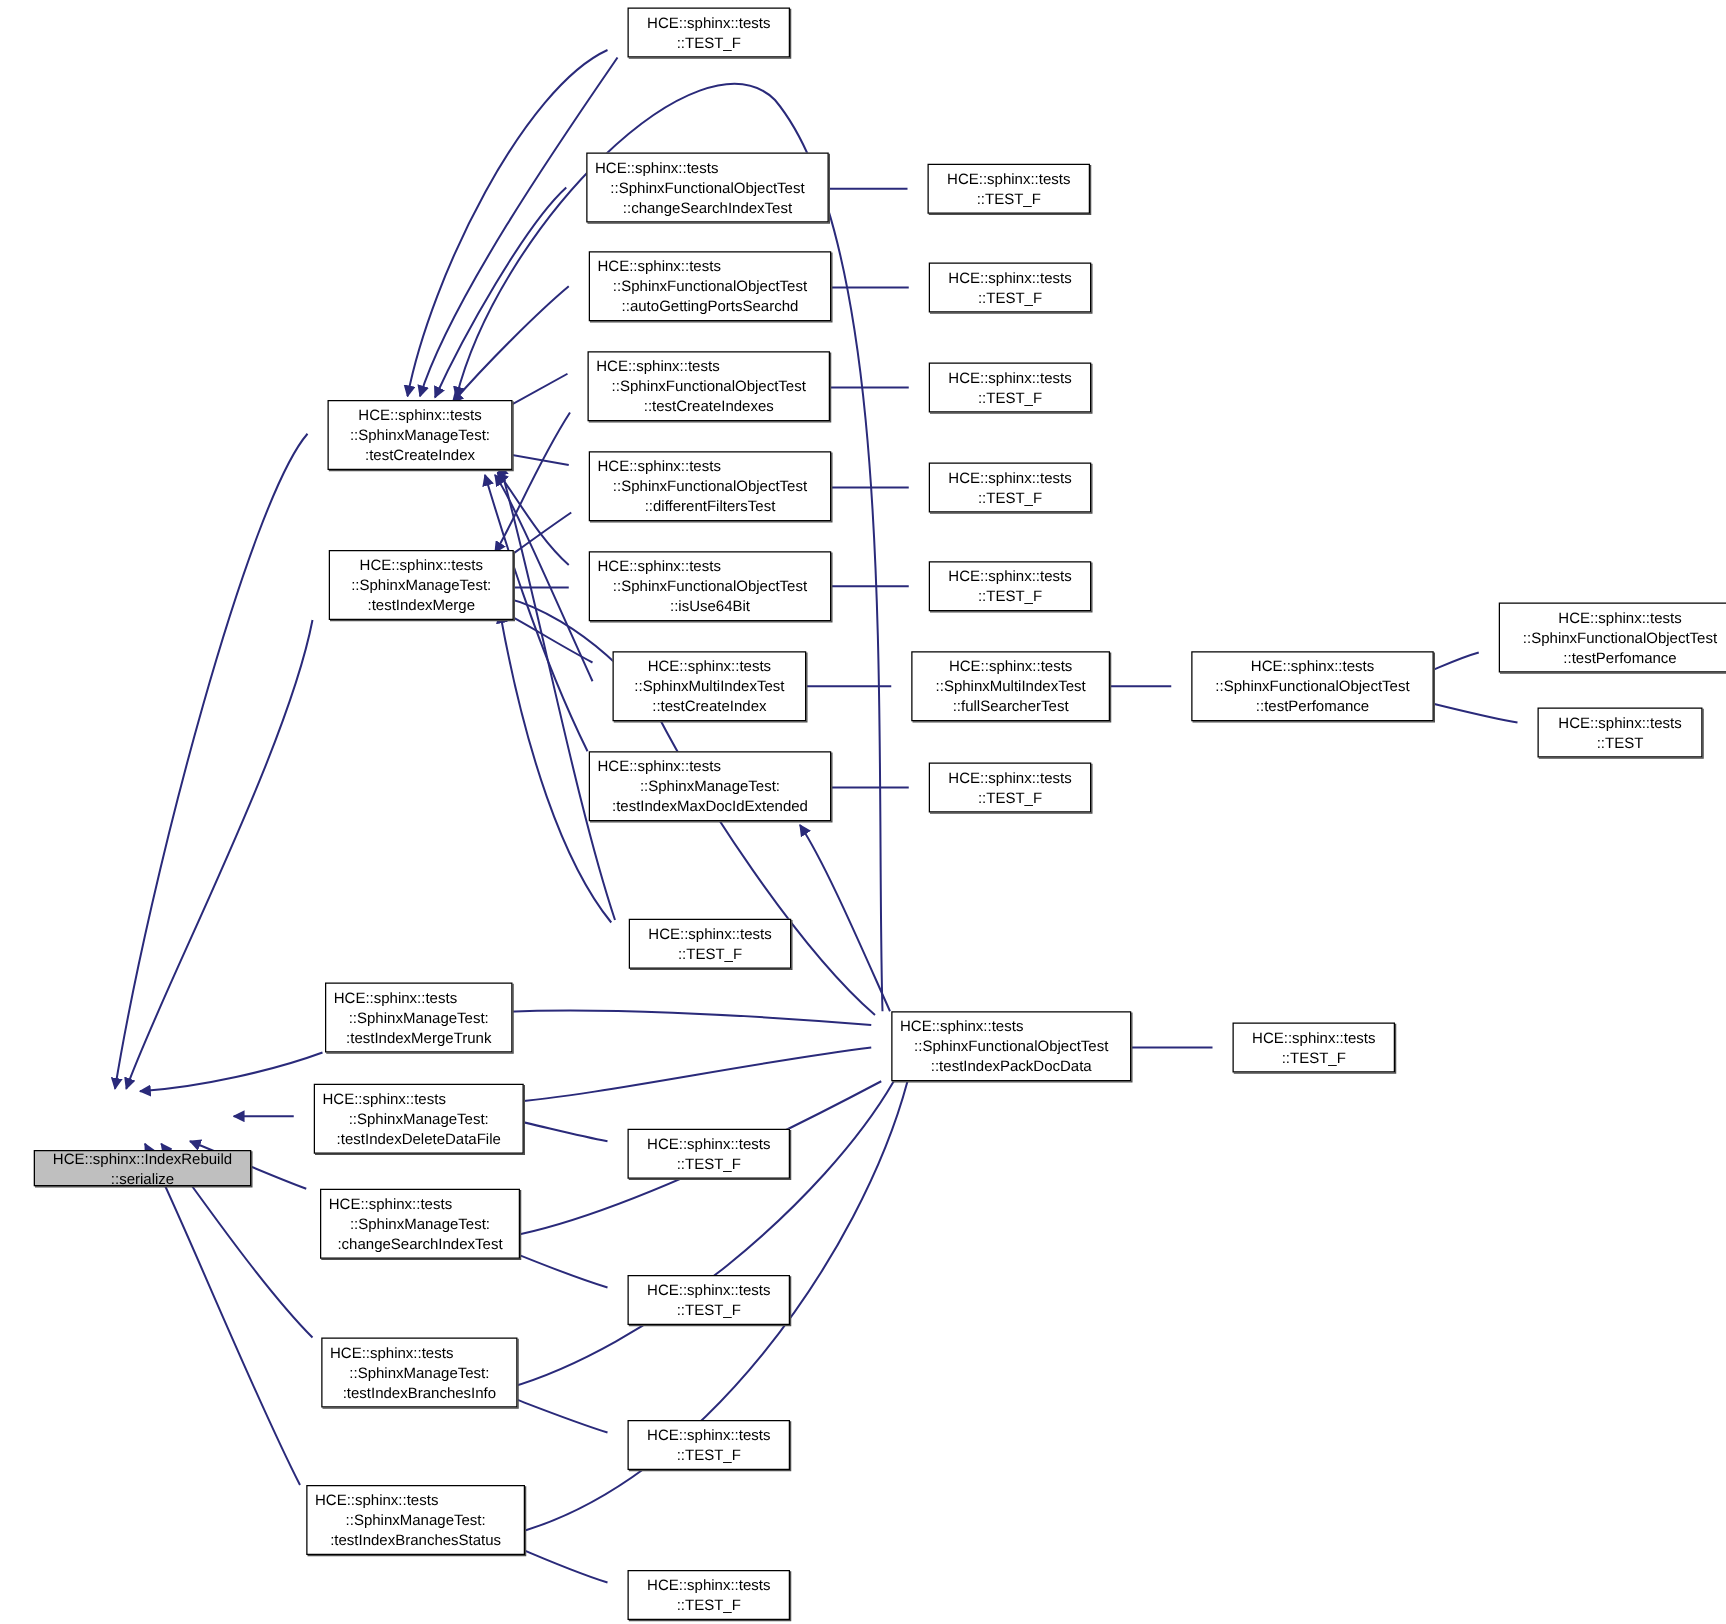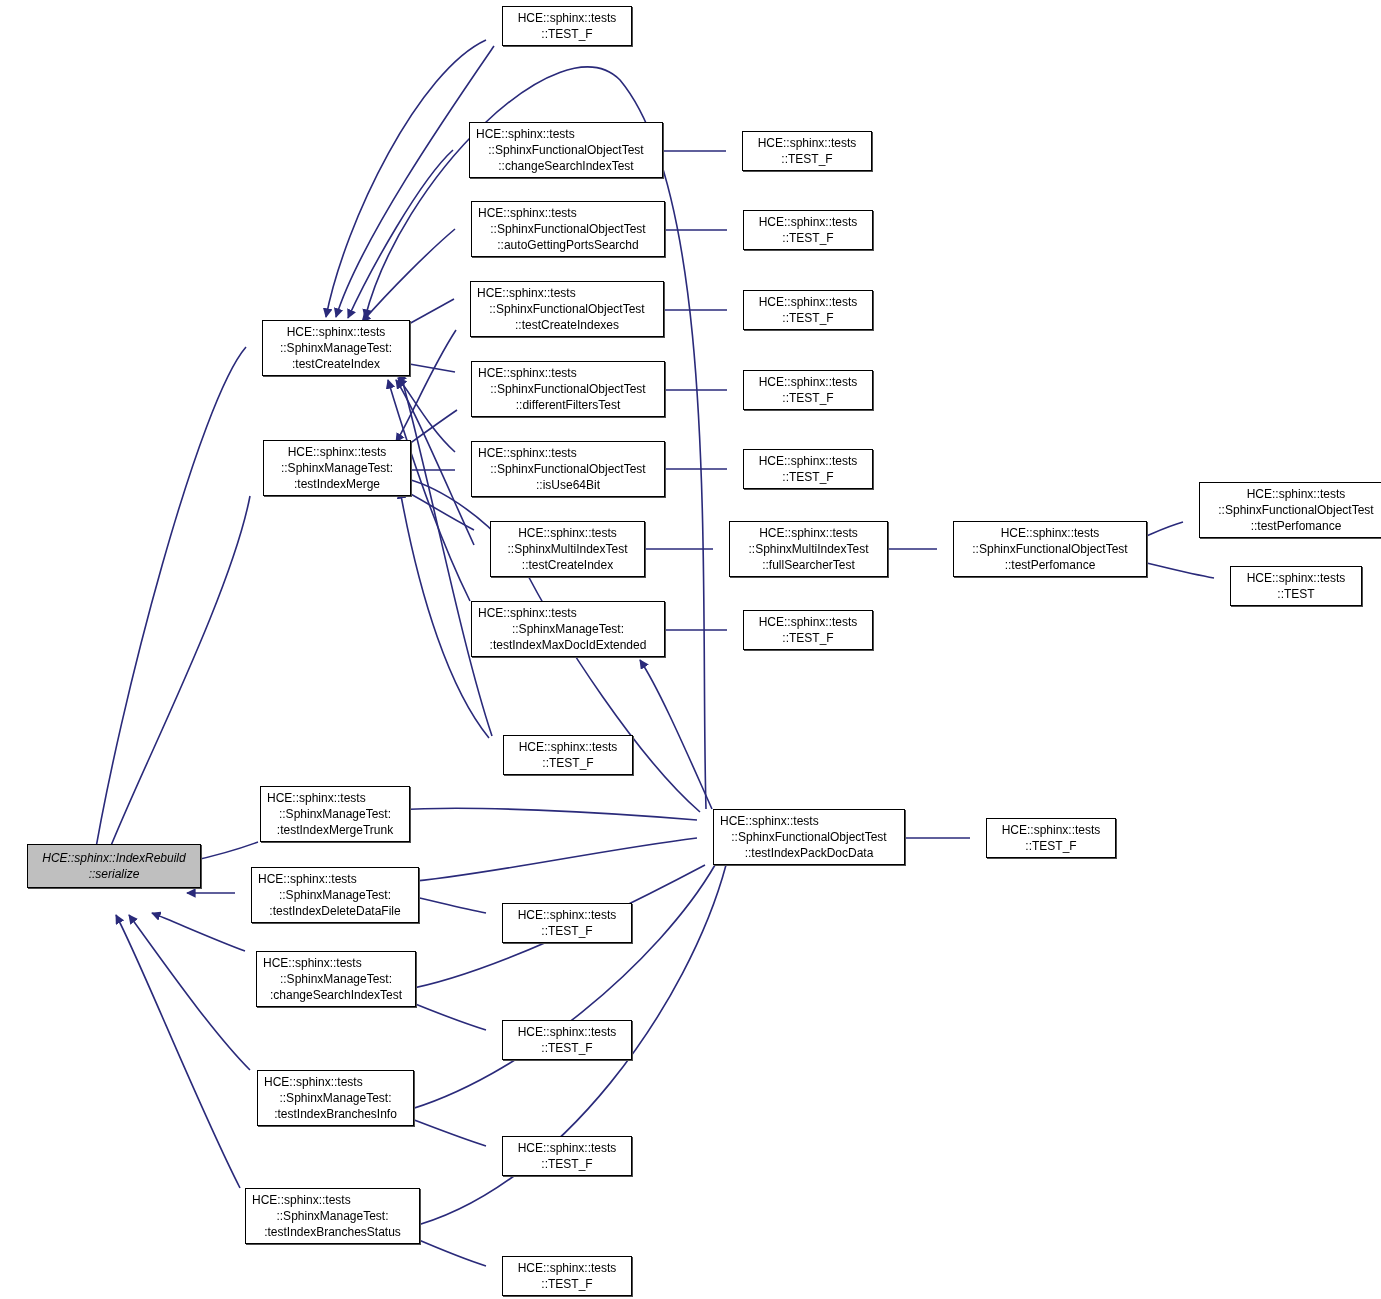--- a/index.html
+++ b/index.html
@@ -94,21 +94,21 @@
         <path d="M 726,865 C 690,1000 560,1190 407,1228" fill="none" stroke="#2a2a7a" stroke-width="1.6" marker-end="url(#arrow)"></path>
         <path d="M 486,913 C 460,908 430,900 406,895" fill="none" stroke="#2a2a7a" stroke-width="1.6" marker-end="url(#arrow)"></path>
         <path d="M 486,1030 C 460,1022 425,1008 403,999" fill="none" stroke="#2a2a7a" stroke-width="1.6" marker-end="url(#arrow)"></path>
         <path d="M 486,1146 C 460,1138 425,1124 401,1115" fill="none" stroke="#2a2a7a" stroke-width="1.6" marker-end="url(#arrow)"></path>
         <path d="M 486,1266 C 460,1258 428,1244 407,1235" fill="none" stroke="#2a2a7a" stroke-width="1.6" marker-end="url(#arrow)"></path>
         <path d="M 489,738 C 450,690 420,600 400,490" fill="none" stroke="#2a2a7a" stroke-width="1.6" marker-end="url(#arrow)"></path>
         <path d="M 492,736 C 460,640 430,480 400,372" fill="none" stroke="#2a2a7a" stroke-width="1.6" marker-end="url(#arrow)"></path>
       </g>
   </svg>
   <div id="node-layer">
-      <div class="node highlight" style="left: 11px; top: 844px; width: 174px; height: 44px; font-style: italic;">
+      <div class="node highlight" style="left: 11px; top: 920px; width: 174px; height: 29px;">
         <span class="ln ctr">HCE::sphinx::IndexRebuild</span>
         <span class="ln ctr">::serialize</span>
       </div>
       <div class="node" style="left: 246px; top: 320px; width: 148px; height: 56px;">
         <span class="ln ctr">HCE::sphinx::tests</span>
         <span class="ln ctr">::SphinxManageTest:</span>
         <span class="ln ctr">:testCreateIndex</span>
       </div>
       <div class="node" style="left: 247px; top: 440px; width: 148px; height: 56px;">
         <span class="ln ctr">HCE::sphinx::tests</span>

